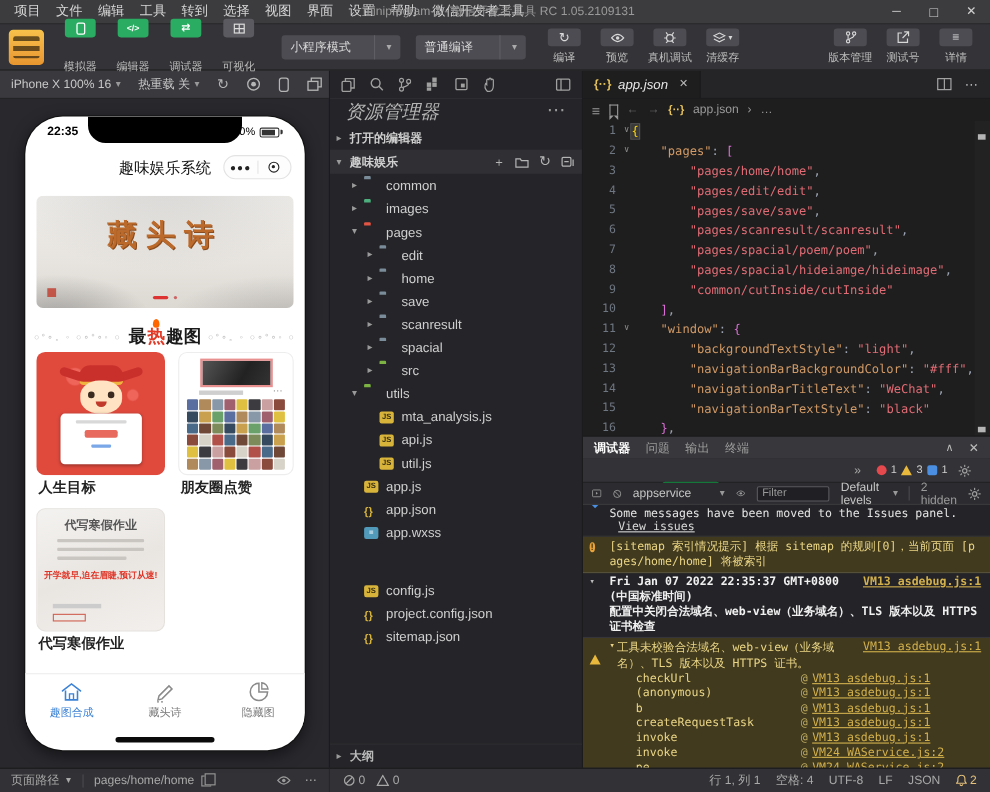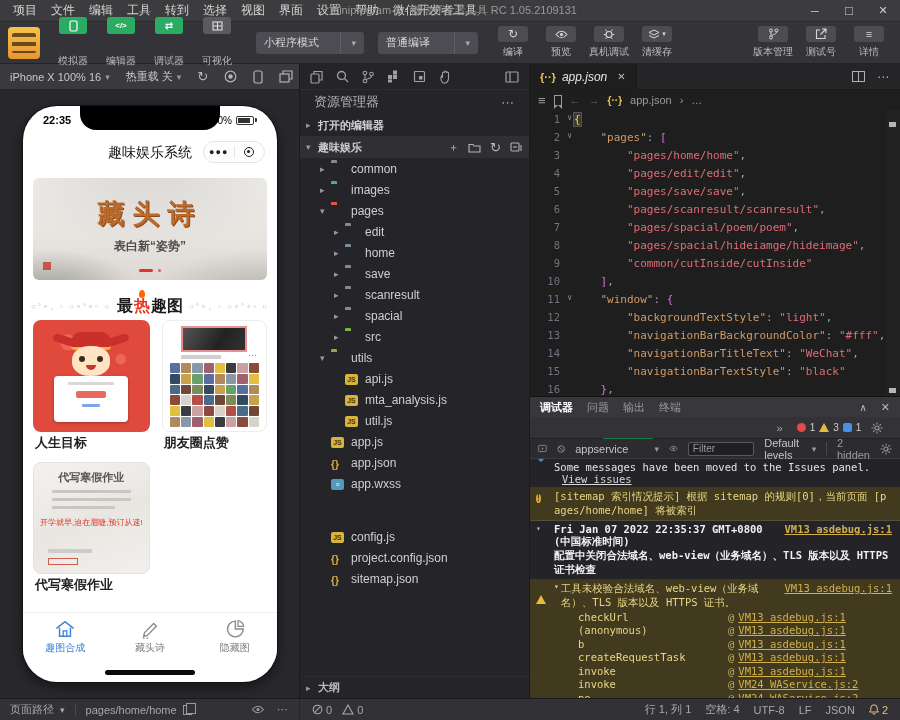--- a/index.html
+++ b/index.html
@@ -149,40 +149,40 @@
      radial-gradient(50px 60px at 6% 80%, #d8913f 0 55%, transparent 60%),
      radial-gradient(60px 50px at 96% 88%, #e8b06a 0 45%, transparent 55%),
      linear-gradient(180deg,#b98a55 0%,#caa06b 35%,#e8d2b8 65%,#dad6dd 100%); }
   .c3 .frame { position:absolute; right:6px; bottom:6px; width:64px; height:40px; border:1px solid #d05040; opacity:.7;}
   .c3 svg { position:absolute; right:2px; bottom:2px; }
 
   
   .c4 { background:linear-gradient(160deg,#f4f2f0 0%,#e9e6e2 50%,#f2efec 100%); border:1px solid #e5e2de;}
   .c4 .t { text-align:center; margin-top:7px; font-size:11px; font-weight:bold; color:#555; }
   .c4 i { display:block; height:3px; background:#c9c6c2; margin:5px 18px 0; border-radius:1px;}
-  .c4 .red { margin:8px 6px 0; font-size:8px; font-weight:normal; color:#e03325; white-space:nowrap;}
+  .c4 .red { margin:8px 6px 0; font-size:8px; font-weight:bold; color:#e03325; white-space:nowrap;}
   .c4 .tag { position:absolute; left:14px; bottom:8px; width:30px; height:7px; border:1px solid #d06050;}
   .c4 .tag2 { position:absolute; left:14px; bottom:20px; width:44px; height:4px; background:#ccc;}
 
   .p-tabbar { position:absolute; left:0; right:0; bottom:22px; height:48px; border-top:1px solid #ededed;
     display:flex; background:#fff; }
   .p-tab { flex:1; display:flex; flex-direction:column; align-items:center; justify-content:center; gap:2px;
     font-size:10px; color:#7a7a7a; }
   .p-tab.active { color:#3c82d6; }
   .home-indicator { position:absolute; left:50%; transform:translateX(-50%); bottom:7px; width:90px;
     height:5px; background:#0a0a0a; border-radius:3px; }
 
   
   .explorer { width:230px; flex:0 0 230px; background:#252529; border-right:1px solid #1b1b1d;
     display:flex; flex-direction:column; font-size:12px; }
   .act-row { height:26px; display:flex; align-items:center; gap:13px; padding:0 10px;
     color:#a0a0a0; border-bottom:1px solid #2d2d31; }
   .act-row .sp { margin-left:auto; }
-  .exp-title { height:24px; display:flex; align-items:center; padding:0 14px; font-size:13px;
-    color:#b5b5b5; }
+  .exp-title { height:24px; display:flex; align-items:flex-start; padding:0 14px; font-size:17px;
+    color:#b5b5b5;font-style:italic; }
   .exp-title .dots { margin-left:auto; color:#9a9a9a; }
   .g-dots-h::before{content:"⋯"; letter-spacing:1px;}
   .sec-row { height:22px; display:flex; align-items:center; padding:0 6px; font-size:11px;
     font-weight:bold; color:#cfcfcf; }
   .sec-row .arr { width:12px; color:#9a9a9a; font-size:9px; }
   .g-tri-r::before{content:"▸";} .g-tri-d::before{content:"▾";}
   .proj-row { background:#2f2f34; }
   .proj-icons { margin-left:auto; display:flex; gap:9px; color:#b5b5b5; font-weight:normal; align-items:center;}
   .g-plus::before{content:"＋"; font-size:11px;}
   .tree { flex:1; overflow:hidden; position:relative; }
@@ -487,21 +487,20 @@
               <span class="cap-dots">●●●</span>
               <span class="cap-div"></span>
               <span class="cap-target">
                   <i></i>
                 </span>
             </div>
           </div>
 
           <div class="banner">
             <div class="banner-title">藏头诗</div>
-            <div class="banner-sub">表白新“姿势”</div>
             <div class="banner-seal"></div>
             <div class="banner-dots">
               <span class="bd-bar"></span>
               <span class="bd-dot"></span>
             </div>
           </div>
 
           <div class="sec-head">
             <span class="sec-deco">○°∘。◦ ○∘°∘◦ ○</span>
             <span class="sec-title">
@@ -742,28 +741,28 @@
           <div class="tree-row" style="padding-left: 20px;">
             <span class="arr">▾</span>
             <span class="ficon"><span class="folder green"></span></span>
             <span>utils</span>
           </div>
           <div class="tree-row" style="padding-left: 34px;">
             <span class="arr"></span>
             <span class="ficon">
               <span class="fi-js">JS</span>
             </span>
-            <span>api.js</span>
+            <span>mta_analysis.js</span>
           </div>
           <div class="tree-row" style="padding-left: 34px;">
             <span class="arr"></span>
             <span class="ficon">
               <span class="fi-js">JS</span>
             </span>
-            <span>mta_analysis.js</span>
+            <span>api.js</span>
           </div>
           <div class="tree-row" style="padding-left: 34px;">
             <span class="arr"></span>
             <span class="ficon">
               <span class="fi-js">JS</span>
             </span>
             <span>util.js</span>
           </div>
           <div class="tree-row" style="padding-left: 20px;">
             <span class="arr"></span>

